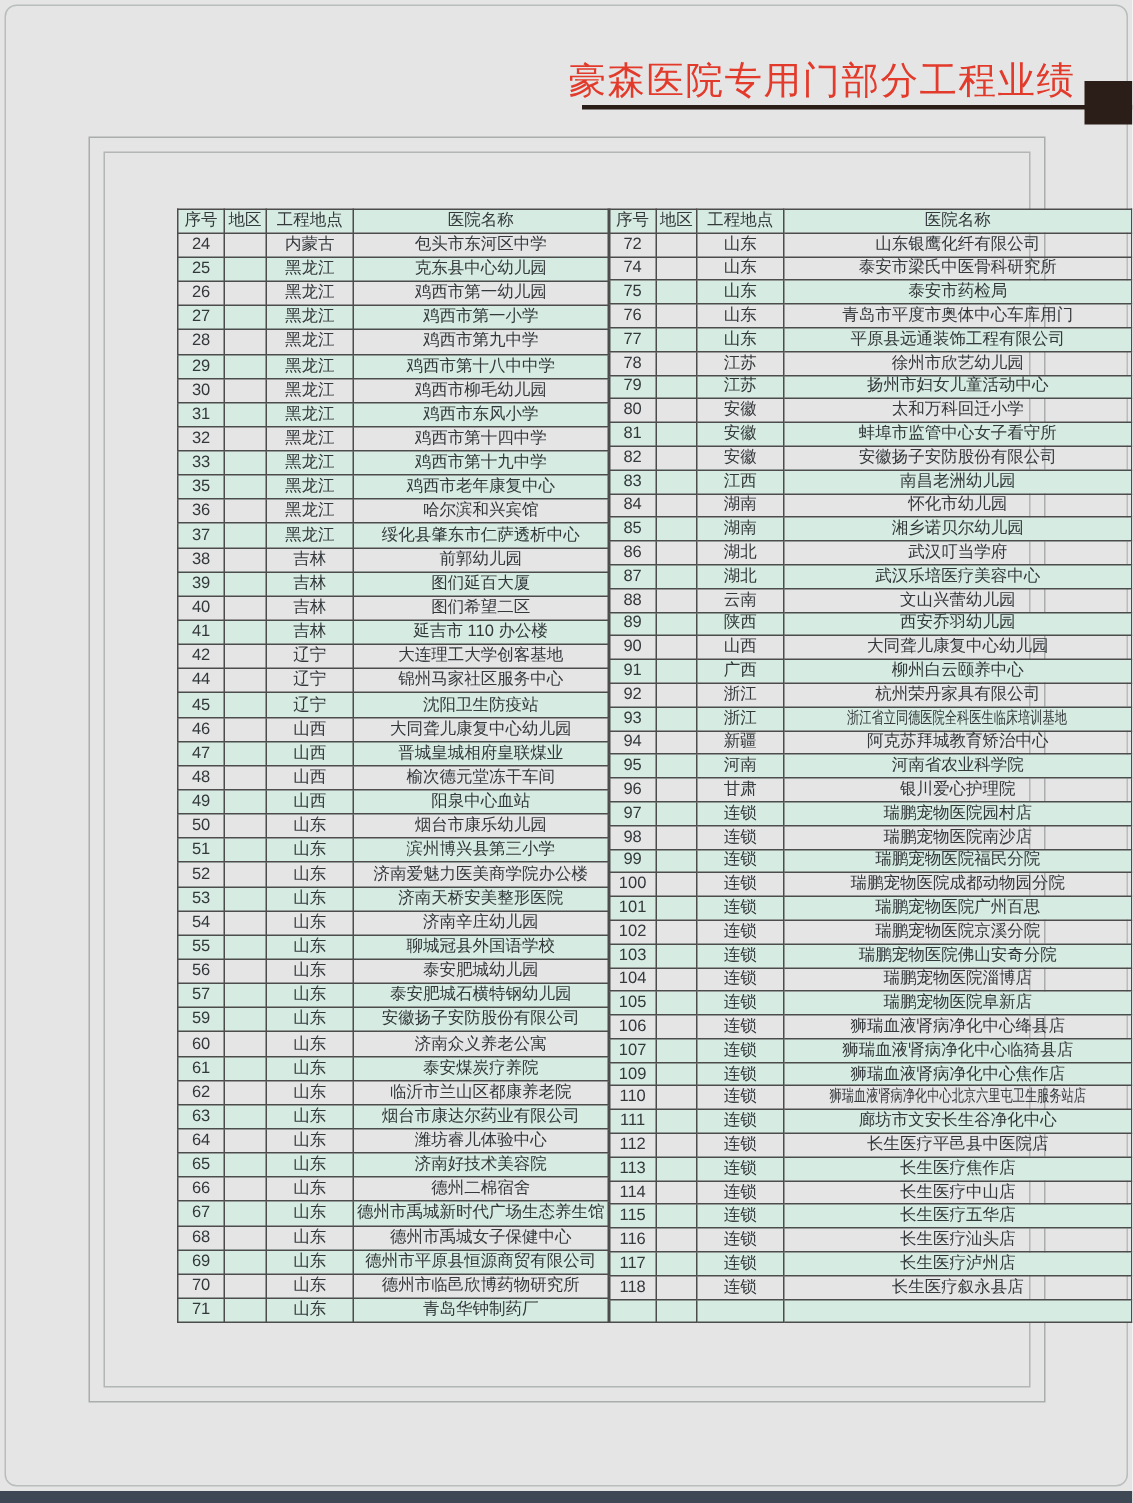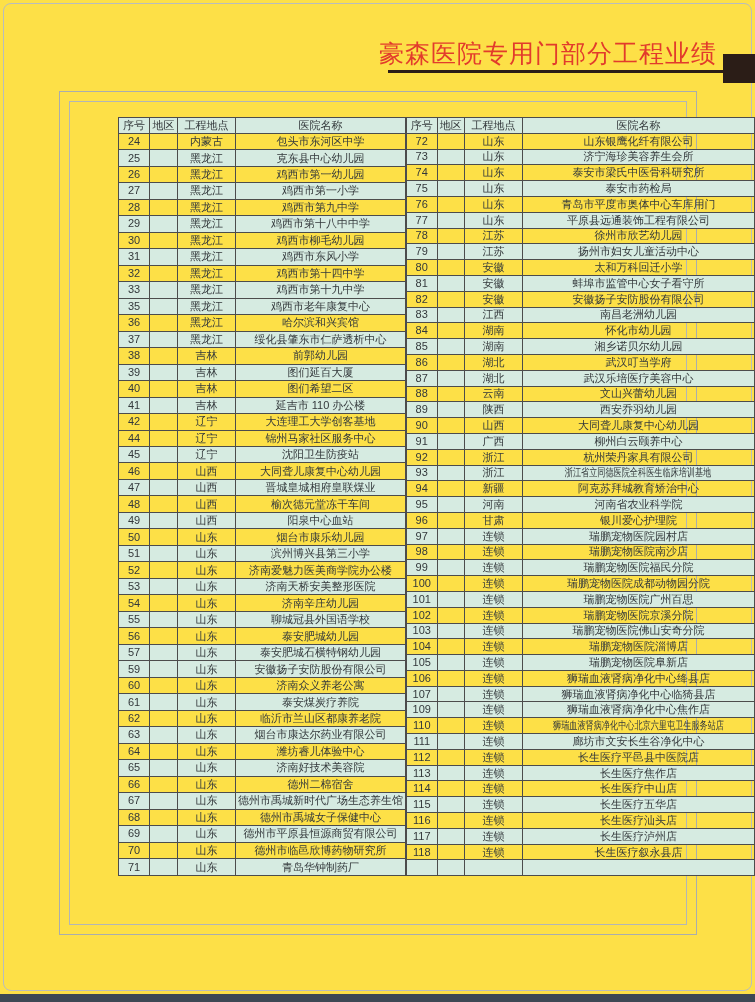--- a/index.html
+++ b/index.html
@@ -1,33 +1,33 @@
 <!DOCTYPE html>
 <html><head>
 <meta charset="utf-8">
 <style>
   html,body{margin:0;padding:0;background:#ffffff;}
   .page{
-    position:relative;width:755px;height:1002px;background:#fde047;
+    position:relative;width:755px;height:1002px;background:#e5e5e5;
     font-family:"Liberation Sans",sans-serif;overflow:hidden;
   }
   .page-border{
     position:absolute;left:3px;top:3px;right:3px;bottom:11px;
     border:1px solid #b9bdbd;border-radius:8px;pointer-events:none;
   }
   .footer-bar{position:absolute;left:0;right:0;bottom:0;height:8px;background:#3d4854;}
   .title{
     position:absolute;top:37px;right:38px;font-size:25px;letter-spacing:1px;
     color:#e23b2c;white-space:nowrap;
   }
   .title-rule{position:absolute;top:70px;left:388px;right:0;height:3px;background:#2b1d17;}
   .title-square{position:absolute;top:54px;right:0;width:32px;height:29px;background:#2b1d17;}
   .outer-frame{position:absolute;left:59px;top:91px;width:636px;height:842px;border:1px solid #a9adad;}
   .inner-frame{position:absolute;left:9px;top:9px;right:9px;bottom:9px;border:1px solid #b2b6b6;}
-  .tables{position:absolute;left:95px;top:117px;display:flex;padding-left:23px;}
+  .tables{position:absolute;left:95px;top:139px;display:flex;padding-left:23px;}
   table{border-collapse:collapse;table-layout:fixed;}
   th,td{
     border:1px solid #4c4c4c;height:14.8px;padding:0;
     font-size:11px;line-height:1;text-align:center;vertical-align:middle;
     color:#33383b;font-weight:normal;white-space:nowrap;
   }
   thead th{background:#d6ebe1;}
   tr.alt td{background:#d6ebe1;}
   td span{display:inline-block;max-width:none;}
   .condensed{transform:scaleX(0.74);transform-origin:50% 50%;}
@@ -351,26 +351,20 @@
           <th>医院名称</th>
         </tr>
       </thead>
       <tbody>
           <tr>
             <td><span>72</span></td>
             <td><span></span></td>
             <td><span>山东</span></td>
             <td><span>山东银鹰化纤有限公司</span></td>
           </tr>
-          <tr class="alt">
-            <td><span>73</span></td>
-            <td><span></span></td>
-            <td><span>山东</span></td>
-            <td><span>济宁海珍美容养生会所</span></td>
-          </tr>
           <tr>
             <td><span>74</span></td>
             <td><span></span></td>
             <td><span>山东</span></td>
             <td><span>泰安市梁氏中医骨科研究所</span></td>
           </tr>
           <tr class="alt">
             <td><span>75</span></td>
             <td><span></span></td>
             <td><span>山东</span></td>

